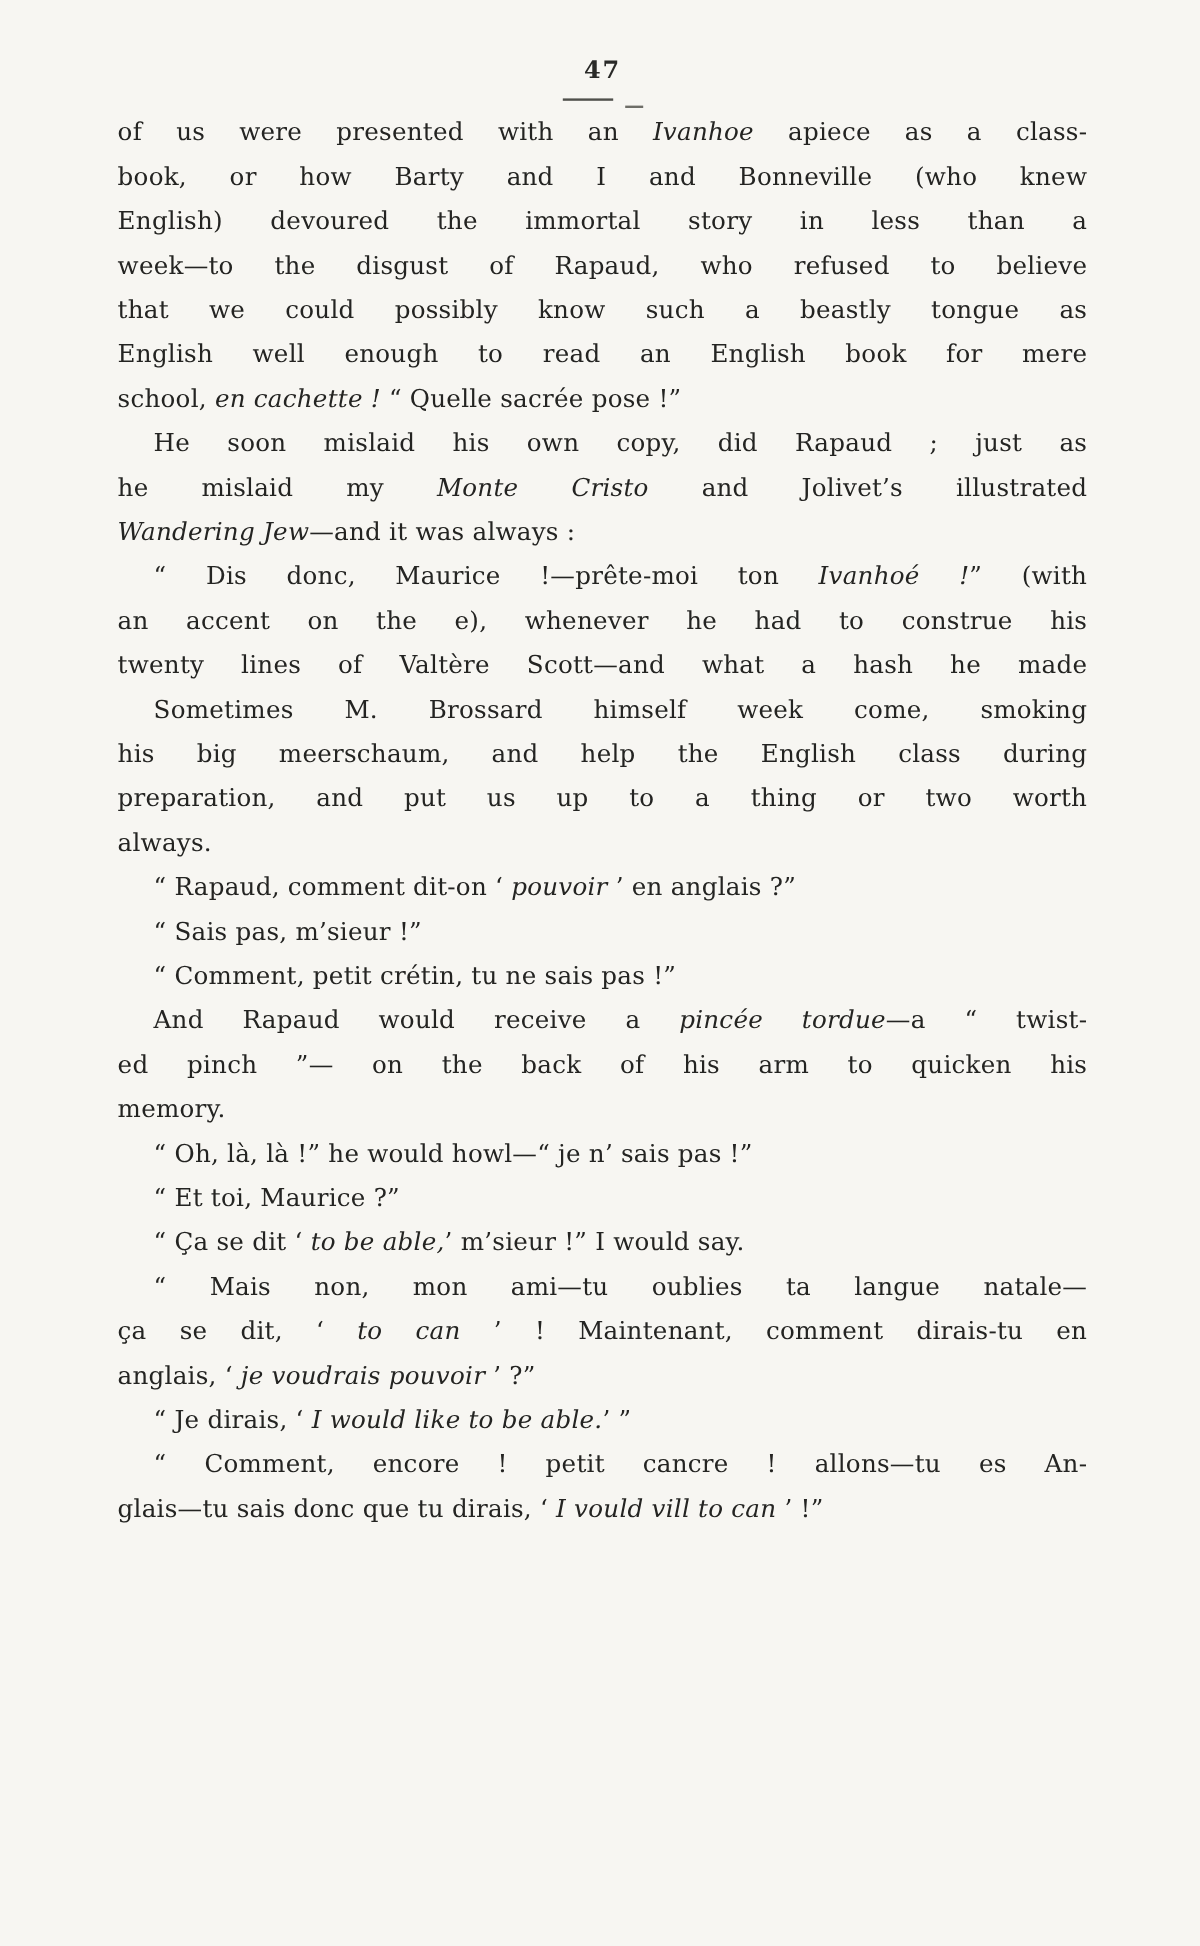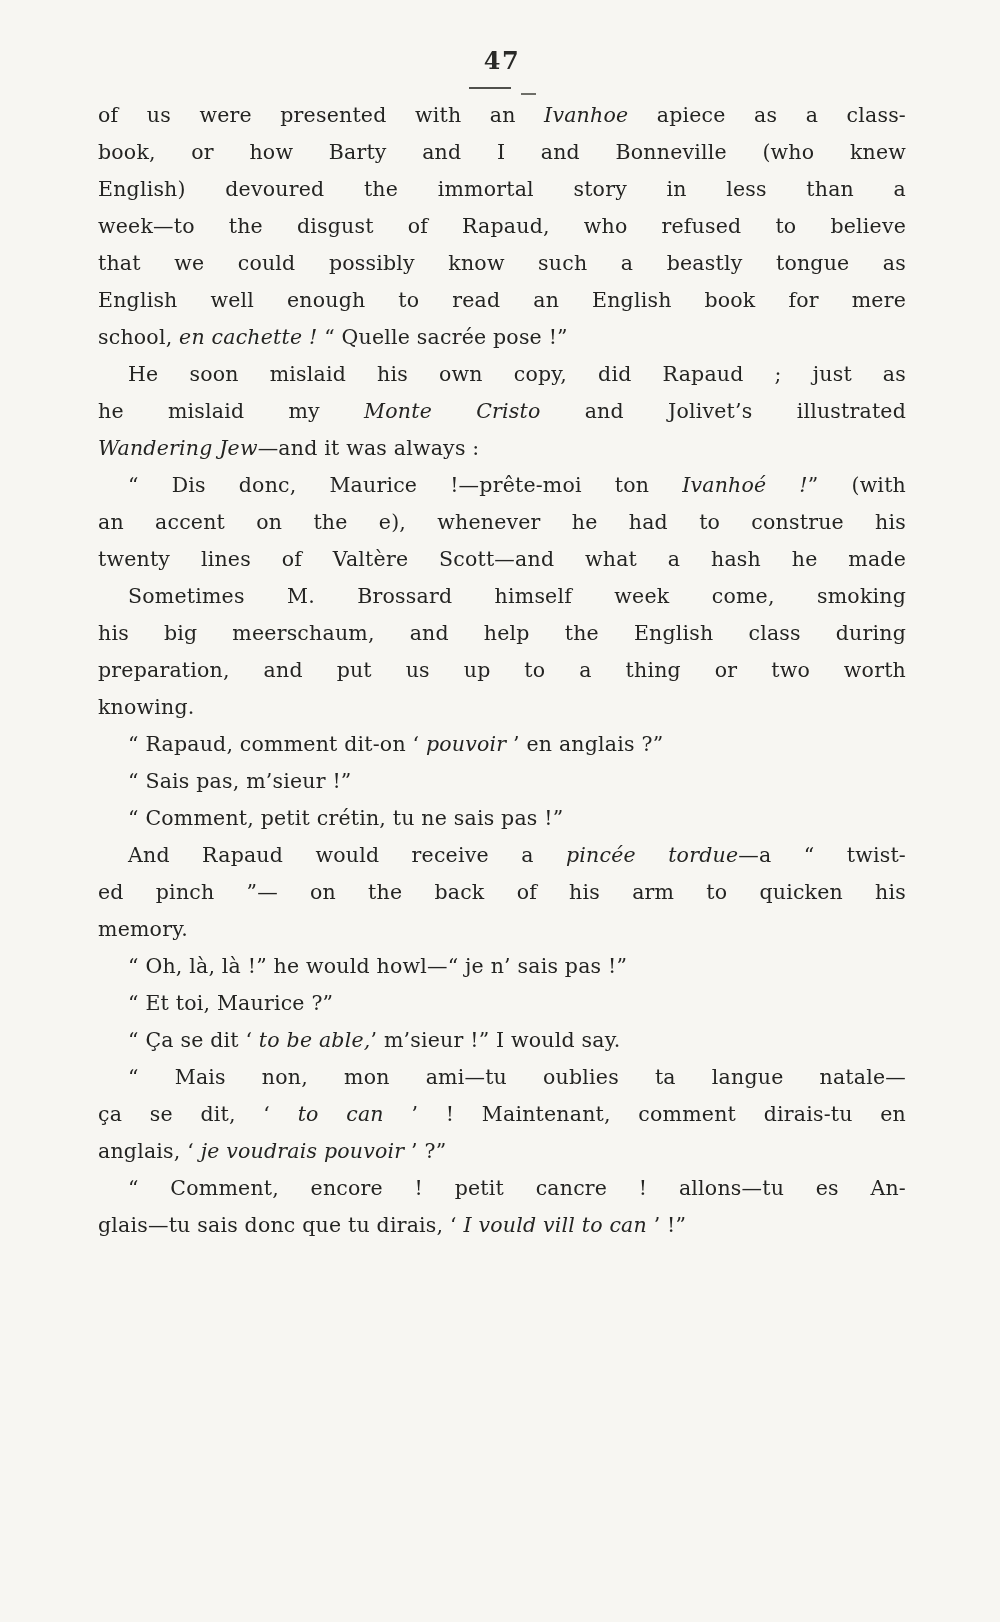--- a/index.html
+++ b/index.html
@@ -14,21 +14,21 @@
     margin: 0 auto;
     background: #f7f6f2;
     box-sizing: border-box;
     padding: 46px 94px 0 98px;
     font-family: "DejaVu Serif", "Liberation Serif", serif;
     color: #242422;
     overflow: hidden;
   }
   .page-number {
     text-align: center;
-    font-size: 24px;
+    font-size: 20px;
     font-weight: bold;
     letter-spacing: 1.5px;
     color: #2a2a28;
   }
   .header-rule {
     display: flex;
     justify-content: center;
     align-items: flex-start;
     gap: 10px;
     margin-top: 12px;
@@ -89,21 +89,21 @@
       </div>
       <div class="paragraph">
         <div class="line indent"><span>“ Dis donc, Maurice !—prête-moi ton </span><span class="italic">Ivanhoé !</span><span>” (with</span></div>
         <div class="line"><span>an accent on the e), whenever he had to construe his</span></div>
         <div class="line"><span>twenty lines of Valtère Scott—and what a hash he made</span></div>
       </div>
       <div class="paragraph">
         <div class="line indent"><span>Sometimes M. Brossard himself week come, smoking</span></div>
         <div class="line"><span>his big meerschaum, and help the English class during</span></div>
         <div class="line"><span>preparation, and put us up to a thing or two worth</span></div>
-        <div class="line last"><span>knowing.</span></div>
+        <div class="line last"><span>always.</span></div>
       </div>
       <div class="paragraph">
         <div class="line last indent"><span>“ Rapaud, comment dit-on ‘ </span><span class="italic">pouvoir</span><span> ’ en anglais ?”</span></div>
       </div>
       <div class="paragraph">
         <div class="line last indent"><span>“ Sais pas, m’sieur !”</span></div>
       </div>
       <div class="paragraph">
         <div class="line last indent"><span>“ Comment, petit crétin, tu ne sais pas !”</span></div>
       </div>
@@ -120,17 +120,20 @@
       </div>
       <div class="paragraph">
         <div class="line last indent"><span>“ Ça se dit ‘ </span><span class="italic">to be able,</span><span>’ m’sieur !” I would say.</span></div>
       </div>
       <div class="paragraph">
         <div class="line indent"><span>“ Mais non, mon ami—tu oublies ta langue natale—</span></div>
         <div class="line"><span>ça se dit, ‘ </span><span class="italic">to can</span><span> ’ !   Maintenant, comment dirais-tu en</span></div>
         <div class="line last"><span>anglais, ‘ </span><span class="italic">je voudrais pouvoir</span><span> ’ ?”</span></div>
       </div>
       <div class="paragraph">
+        <div class="line last indent"><span>“ Je dirais, ‘ </span><span class="italic">I would like to be able.</span><span>’ ”</span></div>
+      </div>
+      <div class="paragraph">
         <div class="line indent"><span>“ Comment, encore ! petit cancre ! allons—tu es An-</span></div>
         <div class="line last"><span>glais—tu sais donc que tu dirais, ‘ </span><span class="italic">I vould vill to can</span><span> ’ !”</span></div>
       </div>
     </div>
 </div>
 
 </body></html>

